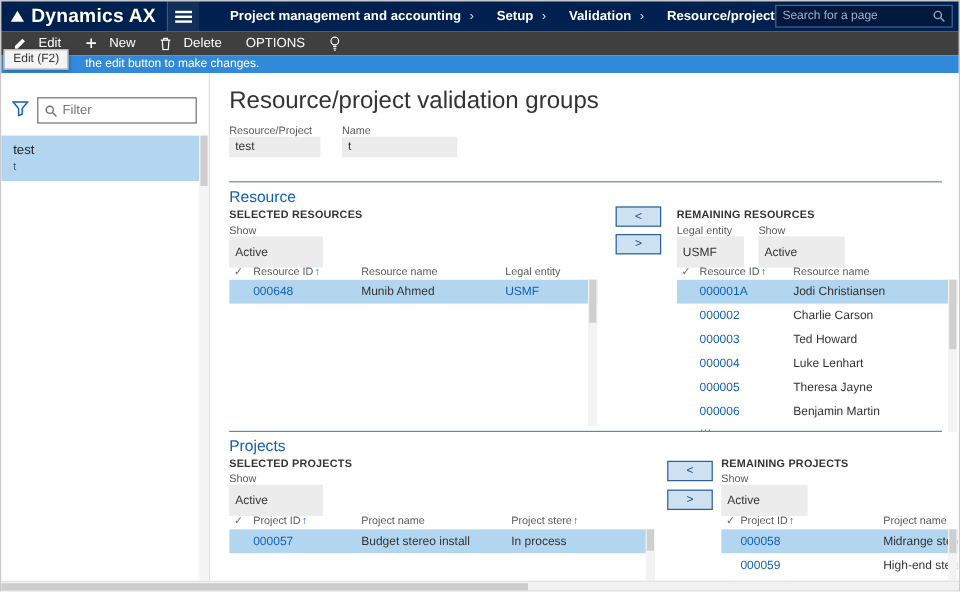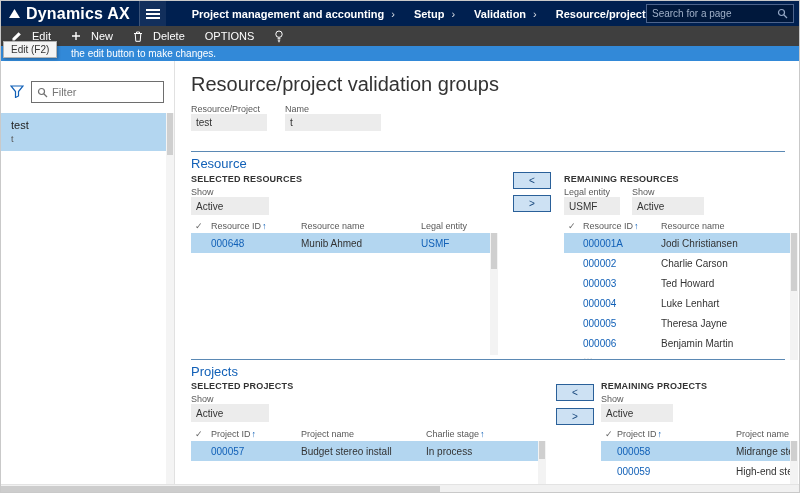--- a/index.html
+++ b/index.html
@@ -43,21 +43,21 @@
   .sidebar-scroll{position:absolute;top:52px;right:0;width:8px;bottom:0;background:#f4f4f4;}
   .sidebar-scroll .vthumb{height:42px;top:0;}
 
   
   .content{position:absolute;top:60px;left:174px;right:0;bottom:8px;background:#fff;overflow:hidden;}
   .page-title{position:absolute;top:12px;left:16px;font-size:20px;color:#333;font-weight:normal;white-space:nowrap;}
   .lbl{position:absolute;font-size:9px;color:#595959;white-space:nowrap;}
   .panel-title{position:absolute;font-size:9px;font-weight:bold;color:#333;letter-spacing:.2px;white-space:nowrap;}
   .inputbox,.dd{position:absolute;background:#ececec;font-size:10px;color:#333;display:flex;align-items:center;padding:0 5px;white-space:nowrap;overflow:hidden;}
   .inputbox{height:17px;}
-  .dd{height:18px;cursor:pointer;}
+  .dd{height:26px;cursor:pointer;}
   .section-line{position:absolute;left:16px;right:14px;border-top:1px solid #5b89b4;}
   .section-title{position:absolute;left:16px;font-size:13px;color:#1160b7;white-space:nowrap;}
   .movebtn{position:absolute;width:38px;height:17px;background:#cde1f3;border:1px solid #2a6099;color:#17477c;font-size:10px;display:flex;align-items:center;justify-content:center;cursor:pointer;}
 
   
   .grid{position:absolute;}
   .grid-head{display:flex;align-items:center;height:14px;font-size:9px;color:#595959;white-space:nowrap;}
   .grid-body{position:relative;overflow:hidden;}
   .grow{display:flex;align-items:center;height:20px;font-size:10px;color:#333;cursor:pointer;white-space:nowrap;}
   .grow.selected{background:#b3d6f0;}
@@ -278,21 +278,21 @@
 
     <div class="panel-title" style="top:320px;left:426px;">REMAINING PROJECTS</div>
     <div class="lbl" style="top:333px;left:426px;">Show</div>
     <div class="dd" style="top:343px;left:426px;width:72px;">Active</div>
 
     <div class="grid g-prj-sel" style="left:16px;top:366px;width:355px;">
       <div class="grid-head">
         <span class="cell c-check">✓</span>
         <span class="cell col-id"><span>Project ID</span><span class="sort">↑</span></span>
         <span class="cell col-name">Project name</span>
-        <span class="cell col-stage"><span>Charlie stage</span><span class="sort">↑</span></span>
+        <span class="cell col-stage"><span>Project stere</span><span class="sort">↑</span></span>
       </div>
       <div class="grid-body" style="height:58px;">
         <div class="grow selected">
           <span class="cell c-check"></span>
           <span class="cell col-id cell-link">000057</span>
           <span class="cell col-name">Budget stereo install</span>
           <span class="cell col-stage">In process</span>
         </div>
         <div class="vscroll" style="height:45px;">
             <div class="vthumb" style="top:0;height:18px;"></div>

